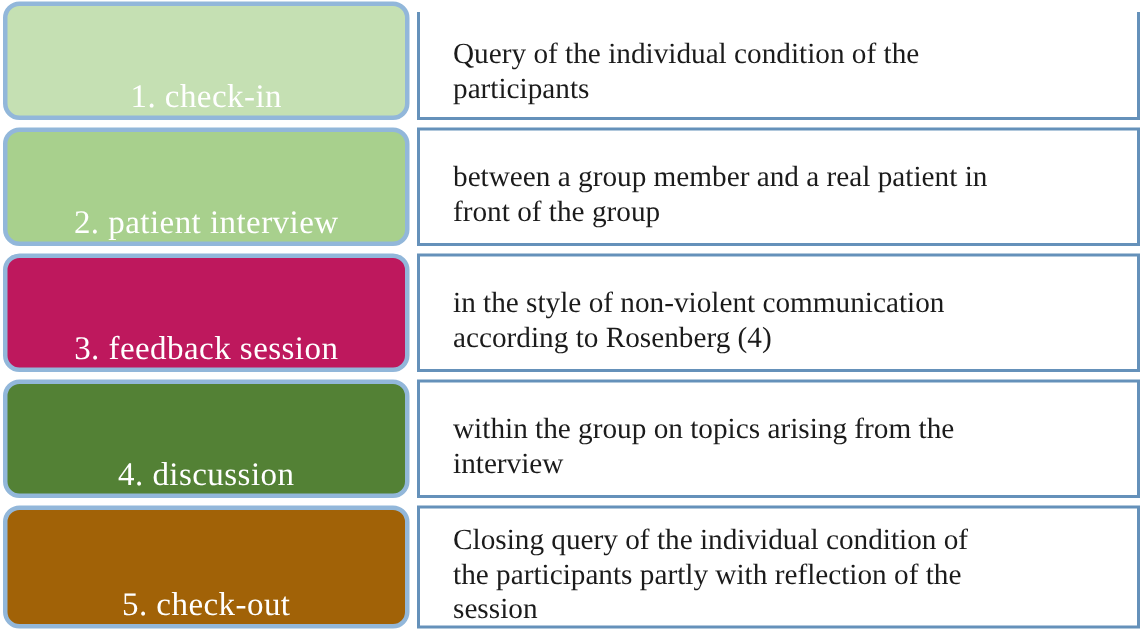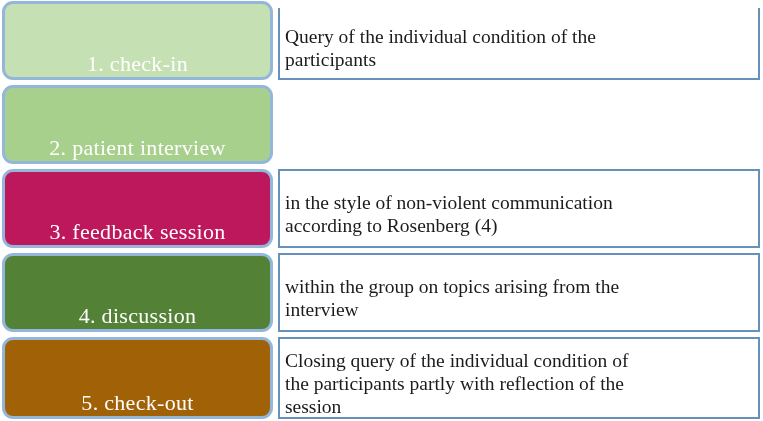--- a/index.html
+++ b/index.html
@@ -46,21 +46,21 @@
   }
   .descbox {
     flex: 1 1 auto;
     margin-left: 5px;
     border: 2px solid #6591ba;
     background: #ffffff;
     box-sizing: border-box;
     display: flex;
     flex-direction: column;
     justify-content: center;
-    padding: 12px 4px 2px 5px;
+    padding: 12px 4px 2px 22px;
   }
   .row:first-child .descbox {
     border-top: none;
     margin-top: 7px;
   }
   .desc {
     color: #1b1b1b;
     font-size: 19.5px;
     line-height: 23px;
     white-space: pre-line;
@@ -77,20 +77,24 @@
     </div>
     <div class="descbox">
       <span class="desc">Query of the individual condition of the
 participants</span>
     </div>
   </div>
 
   <div class="row">
     <div class="stagebox" style="background: rgb(168, 208, 141);">
       <span class="label">2. patient interview</span>
+    </div>
+    <div class="descbox">
+      <span class="desc">between a group member and a real patient in
+front of the group</span>
     </div>
   </div>
 
   <div class="row">
     <div class="stagebox" style="background: #be185d;">
       <span class="label">3. feedback session</span>
     </div>
     <div class="descbox">
       <span class="desc">in the style of non-violent communication
 according to Rosenberg (4)</span>

